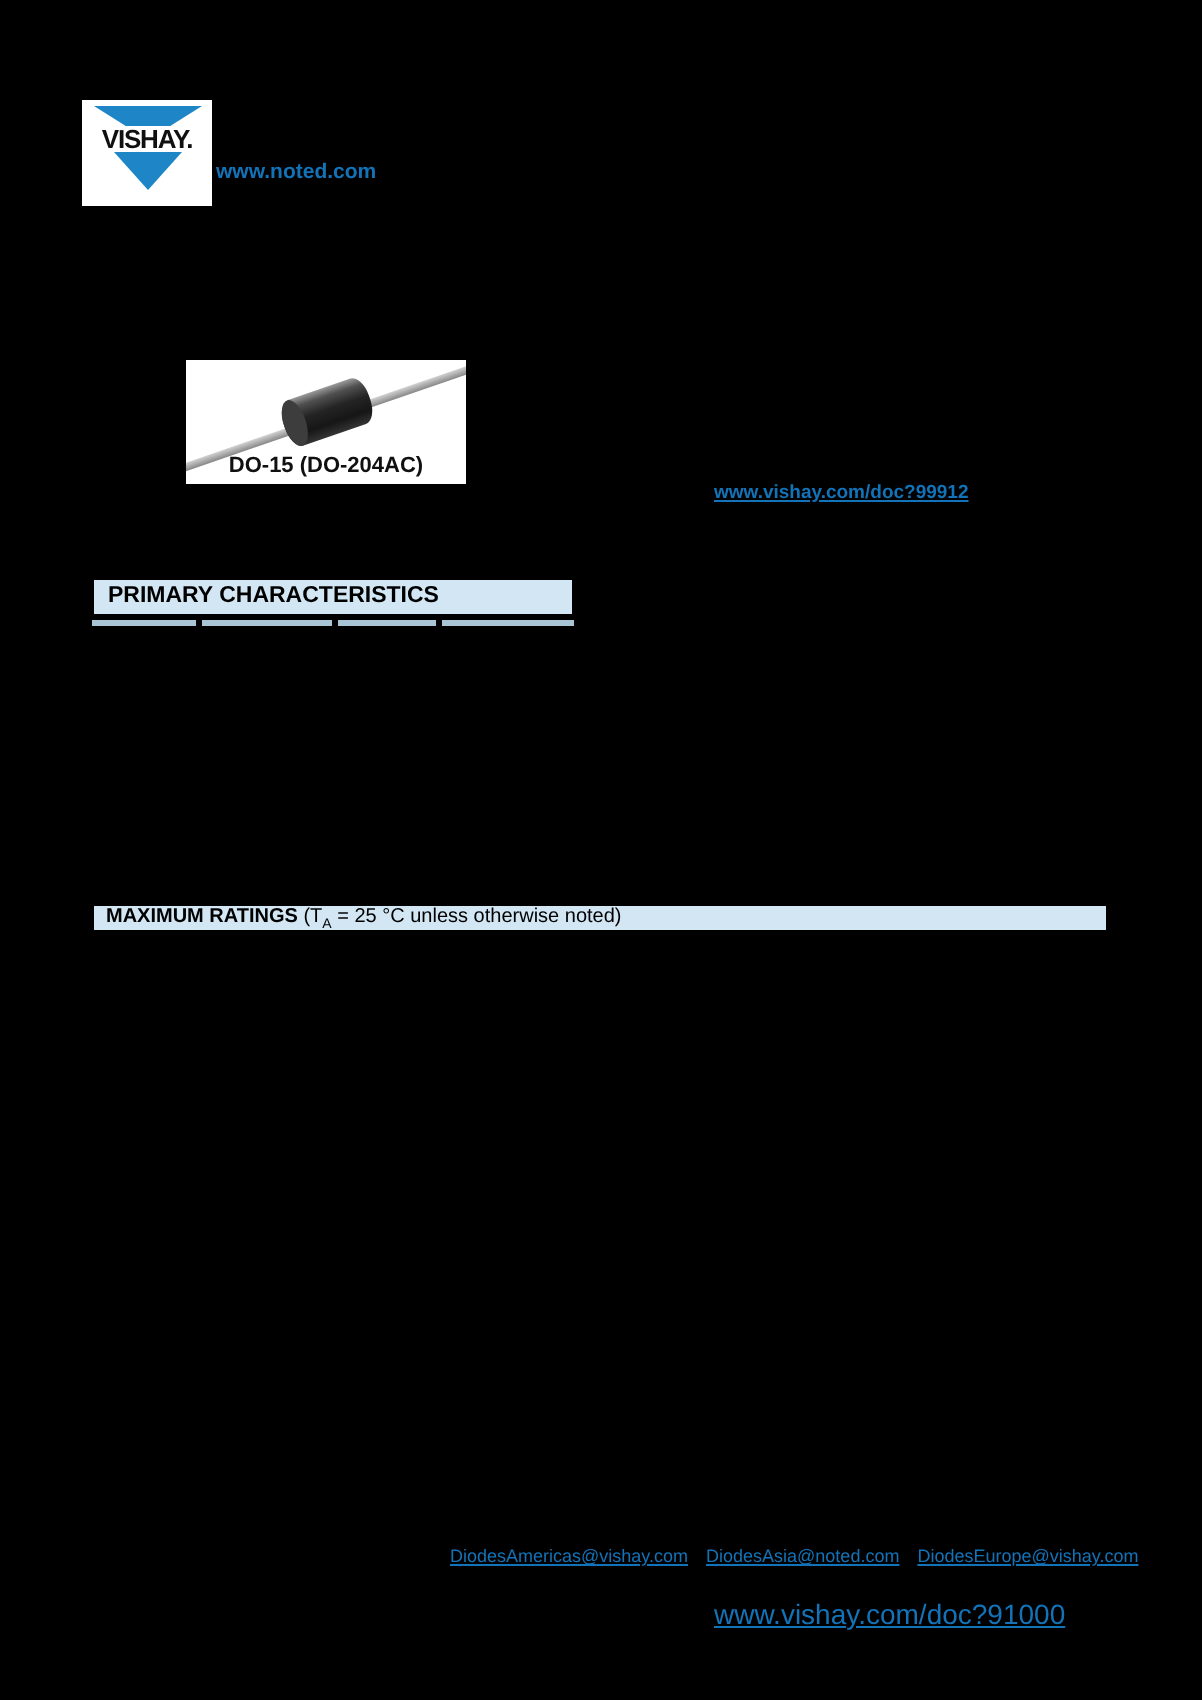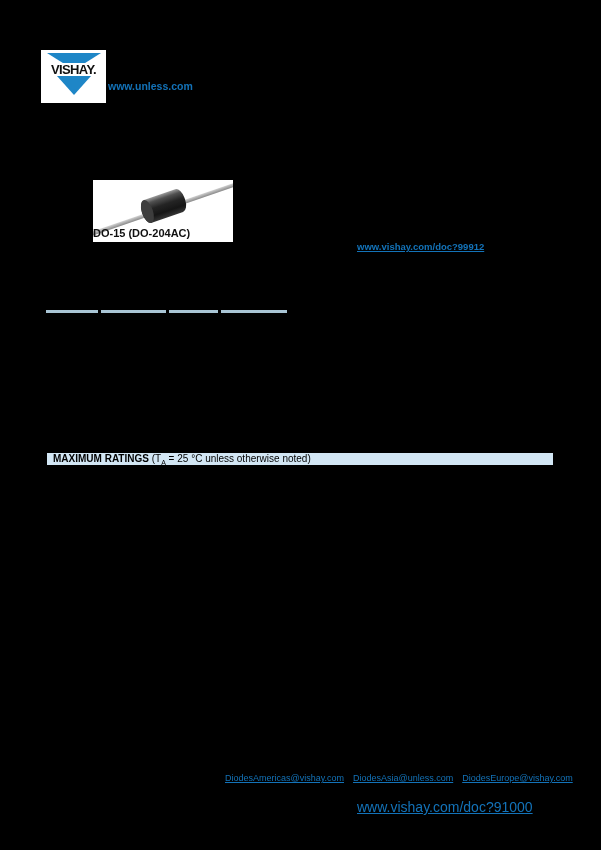--- a/index.html
+++ b/index.html
@@ -31,21 +31,21 @@
 
   
   .pkg-box{position:absolute;left:93px;top:180px;width:140px;height:62px;background:#fff;overflow:hidden;}
   .pkg-wire{position:absolute;left:-15px;top:27px;width:172px;height:3.5px;
             background:linear-gradient(#d2d2d2,#878787);transform:rotate(-19deg);}
   .pkg-body{position:absolute;left:48px;top:14px;width:45px;height:24px;transform:rotate(-19deg);
             border-radius:6px/11px;
             background:linear-gradient(to bottom,#9a9a9a 0%,#505050 18%,#242424 45%,#161616 75%,#343434 100%);}
   .pkg-body::before{content:"";position:absolute;left:0;top:0;width:11px;height:100%;
             border-radius:50%;background:#3d3d3d;}
-  .pkg-caption{position:absolute;bottom:3px;left:0;width:100%;text-align:left;
+  .pkg-caption{position:absolute;bottom:3px;left:0;width:100%;text-align:center;
             font-size:11px;font-weight:bold;color:#101010;z-index:3;}
 
   
   .desc-link{position:absolute;left:357px;top:241px;font-size:9.5px;font-weight:bold;
             color:#1373b9;text-decoration:underline;}
 
   
   .bar{position:absolute;box-sizing:border-box;border:2px solid #000;background:#d2e6f4;
        color:#000;overflow:hidden;white-space:nowrap;}
   .primary-bar{left:45px;top:288px;width:243px;height:21px;
@@ -67,41 +67,42 @@
 <body>
 
 <div class="canvas">
 
   <div class="logo-box">
     <div class="logo-tri-top"></div>
     <div class="logo-word">VISHAY.</div>
     <div class="logo-tri-bottom"></div>
   </div>
 
-  <a href="#" class="site-link">www.unless.com</a>
+  <a href="#" class="site-link">www.noted.com</a>
 
 
   <div class="pkg-box">
     <div class="pkg-wire"></div>
     <div class="pkg-body"></div>
     <div class="pkg-caption">DO-15 (DO-204AC)</div>
   </div>
 
   <a href="#" class="desc-link">www.vishay.com/doc?99912</a>
 
+  <div class="bar primary-bar">PRIMARY CHARACTERISTICS</div>
   <div class="primary-sliver">
     <div class="sliver-notch n1"></div>
     <div class="sliver-notch n2"></div>
     <div class="sliver-notch n3"></div>
   </div>
 
   <div class="bar max-bar">
     <b>MAXIMUM RATINGS </b><span>(T</span><sub>A</sub><span> = 25 °C unless otherwise noted)</span>
   </div>
 
   <div class="footer-emails">
     <a href="#">DiodesAmericas@vishay.com</a>
-    <a href="#">DiodesAsia@unless.com</a>
+    <a href="#">DiodesAsia@noted.com</a>
     <a href="#">DiodesEurope@vishay.com</a>
   </div>
   <a href="#" class="footer-doc-link">www.vishay.com/doc?91000</a>
 
 </div>
 
 </body></html>

